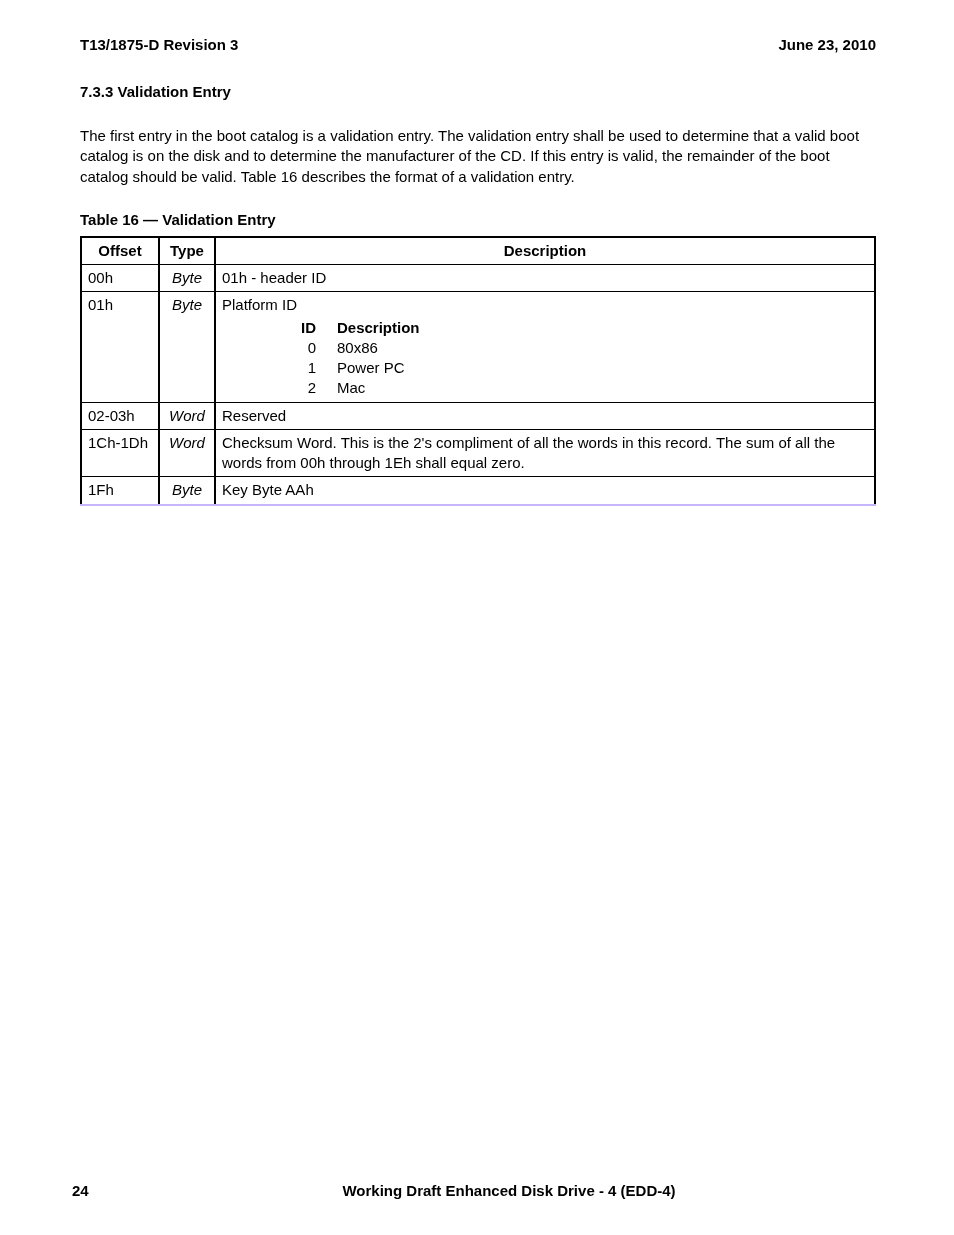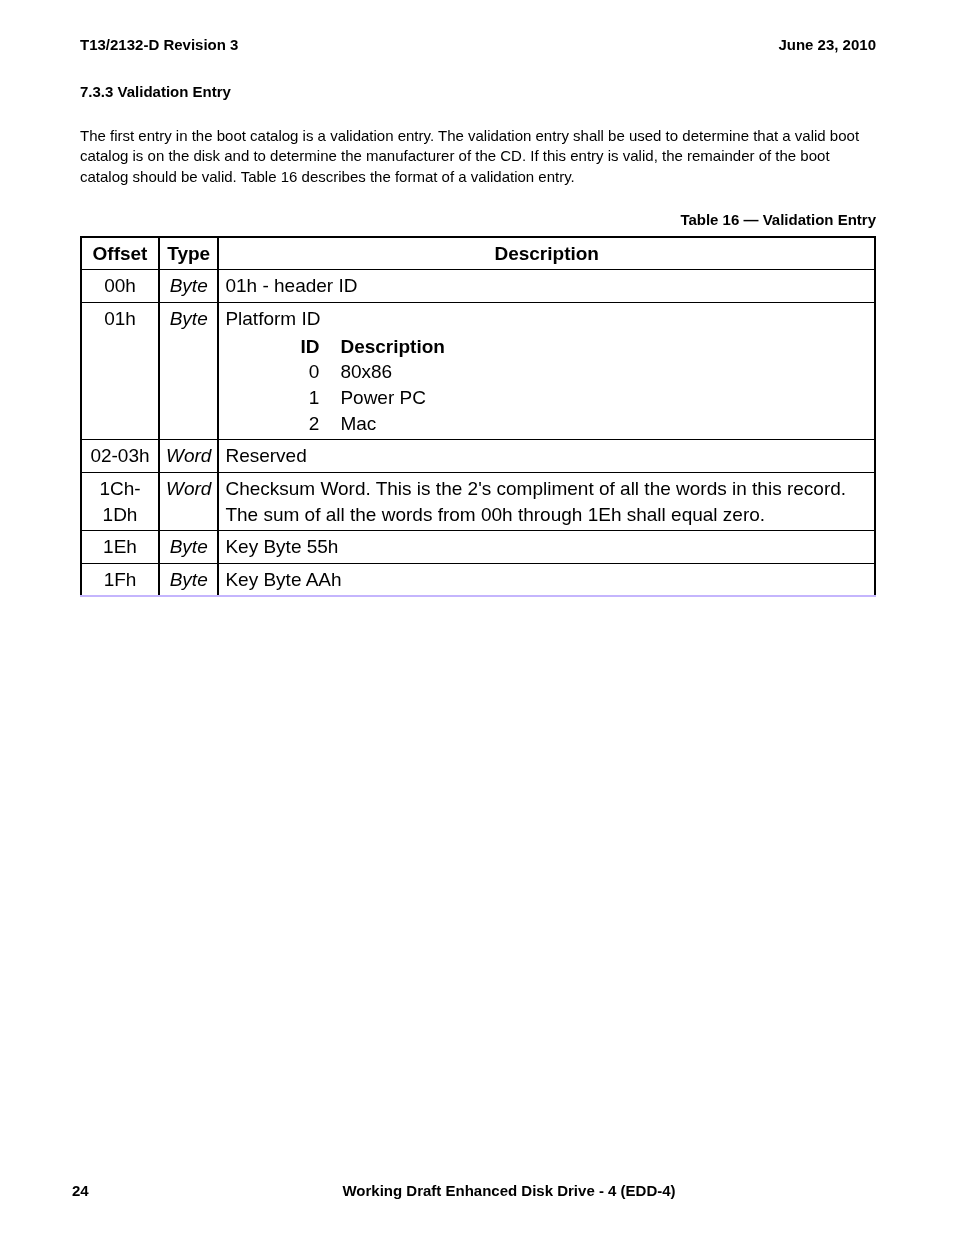--- a/index.html
+++ b/index.html
@@ -22,55 +22,55 @@
   }
   .section-heading {
     font-weight: bold;
     margin-bottom: 26px;
   }
   .paragraph {
     line-height: 1.35;
     margin-bottom: 24px;
   }
   .table-caption {
-    text-align: right;
+    text-align: left;
     font-weight: bold;
     margin-top: 12px;
     margin-bottom: 8px;
   }
   table.validation {
     border-collapse: collapse;
     width: 100%;
     border: 2px solid #000;
   }
   table.validation th,
   table.validation td {
     border-left: 2px solid #000;
     border-right: 2px solid #000;
     border-top: 1px solid #000;
     border-bottom: 1px solid #000;
     padding: 3px 6px 3px 6px;
     vertical-align: top;
-    font-size: 19px;
+    font-size: 15px;
     line-height: 1.35;
   }
   table.validation tr:first-child th {
     border-top: 2px solid #000;
   }
   table.validation tr:last-child td {
     border-bottom: 2px solid #c4b5fd;
     border-radius: 13px;
   }
   table.validation th {
     font-weight: bold;
     text-align: center;
   }
   col.col-offset { width: 78px; }
   col.col-type   { width: 56px; }
-  .cell-offset { text-align: center; }
+  .cell-offset { text-align: left; }
   .cell-type   { text-align: center; font-style: italic; }
   .cell-desc   { text-align: left; }
 
   
   .subtable {
     margin-left: 50px;
     margin-top: 2px;
   }
   .subrow {
     display: flex;
@@ -93,21 +93,21 @@
     display: flex;
     font-weight: bold;
   }
   .footer-page { width: 70px; }
   .footer-title { flex: 1; text-align: center; }
 </style>
 </head>
 <body>
 
 <div class="header-row">
-  <span>T13/2132-D Revision 3</span>
+  <span>T13/1875-D Revision 3</span>
   <span>June 23, 2010</span>
 </div>
 
 <div class="section-heading">7.3.3 Validation Entry</div>
 
 <div class="paragraph">The first entry in the boot catalog is a validation entry.  The validation entry shall be used to determine that a valid boot catalog is on the disk and to determine the manufacturer of the CD.  If this entry is valid, the remainder of the boot catalog should be valid.  Table 16 describes the format of a validation entry.</div>
 
 <div class="table-caption">Table 16 — Validation Entry</div>
 
 <table class="validation">
@@ -161,25 +161,20 @@
     <td class="cell-desc">Reserved</td>
   </tr>
 
 
   <tr>
     <td class="cell-offset">1Ch-1Dh</td>
     <td class="cell-type">Word</td>
     <td class="cell-desc">Checksum Word.  This is the 2's compliment of all the words in this record.  The sum of all the words from 00h through 1Eh shall equal zero.</td>
   </tr>
 
-  <tr>
-    <td class="cell-offset">1Eh</td>
-    <td class="cell-type">Byte</td>
-    <td class="cell-desc">Key Byte 55h</td>
-  </tr>
 
   <tr>
     <td class="cell-offset">1Fh</td>
     <td class="cell-type">Byte</td>
     <td class="cell-desc">Key Byte AAh</td>
   </tr>
 </tbody>
   </table>
 
 <div class="footer-row">

